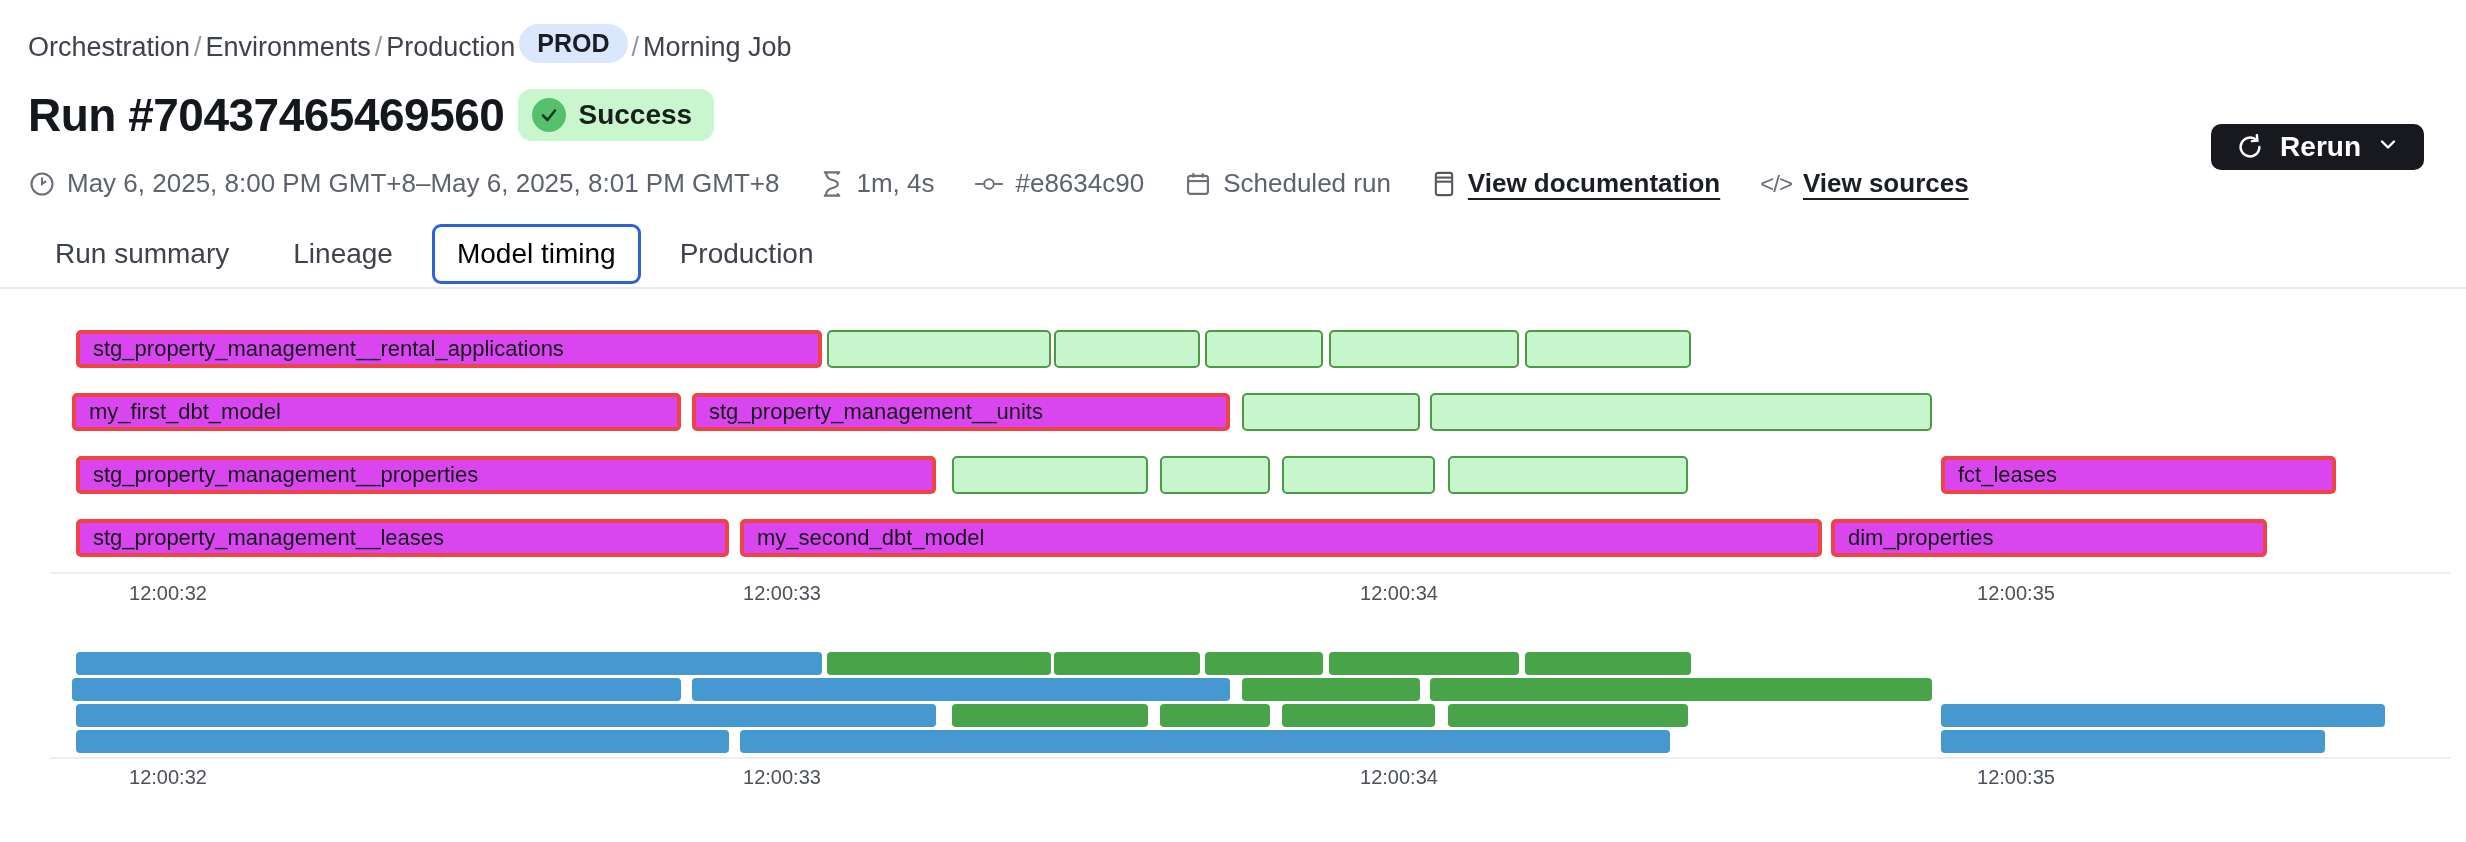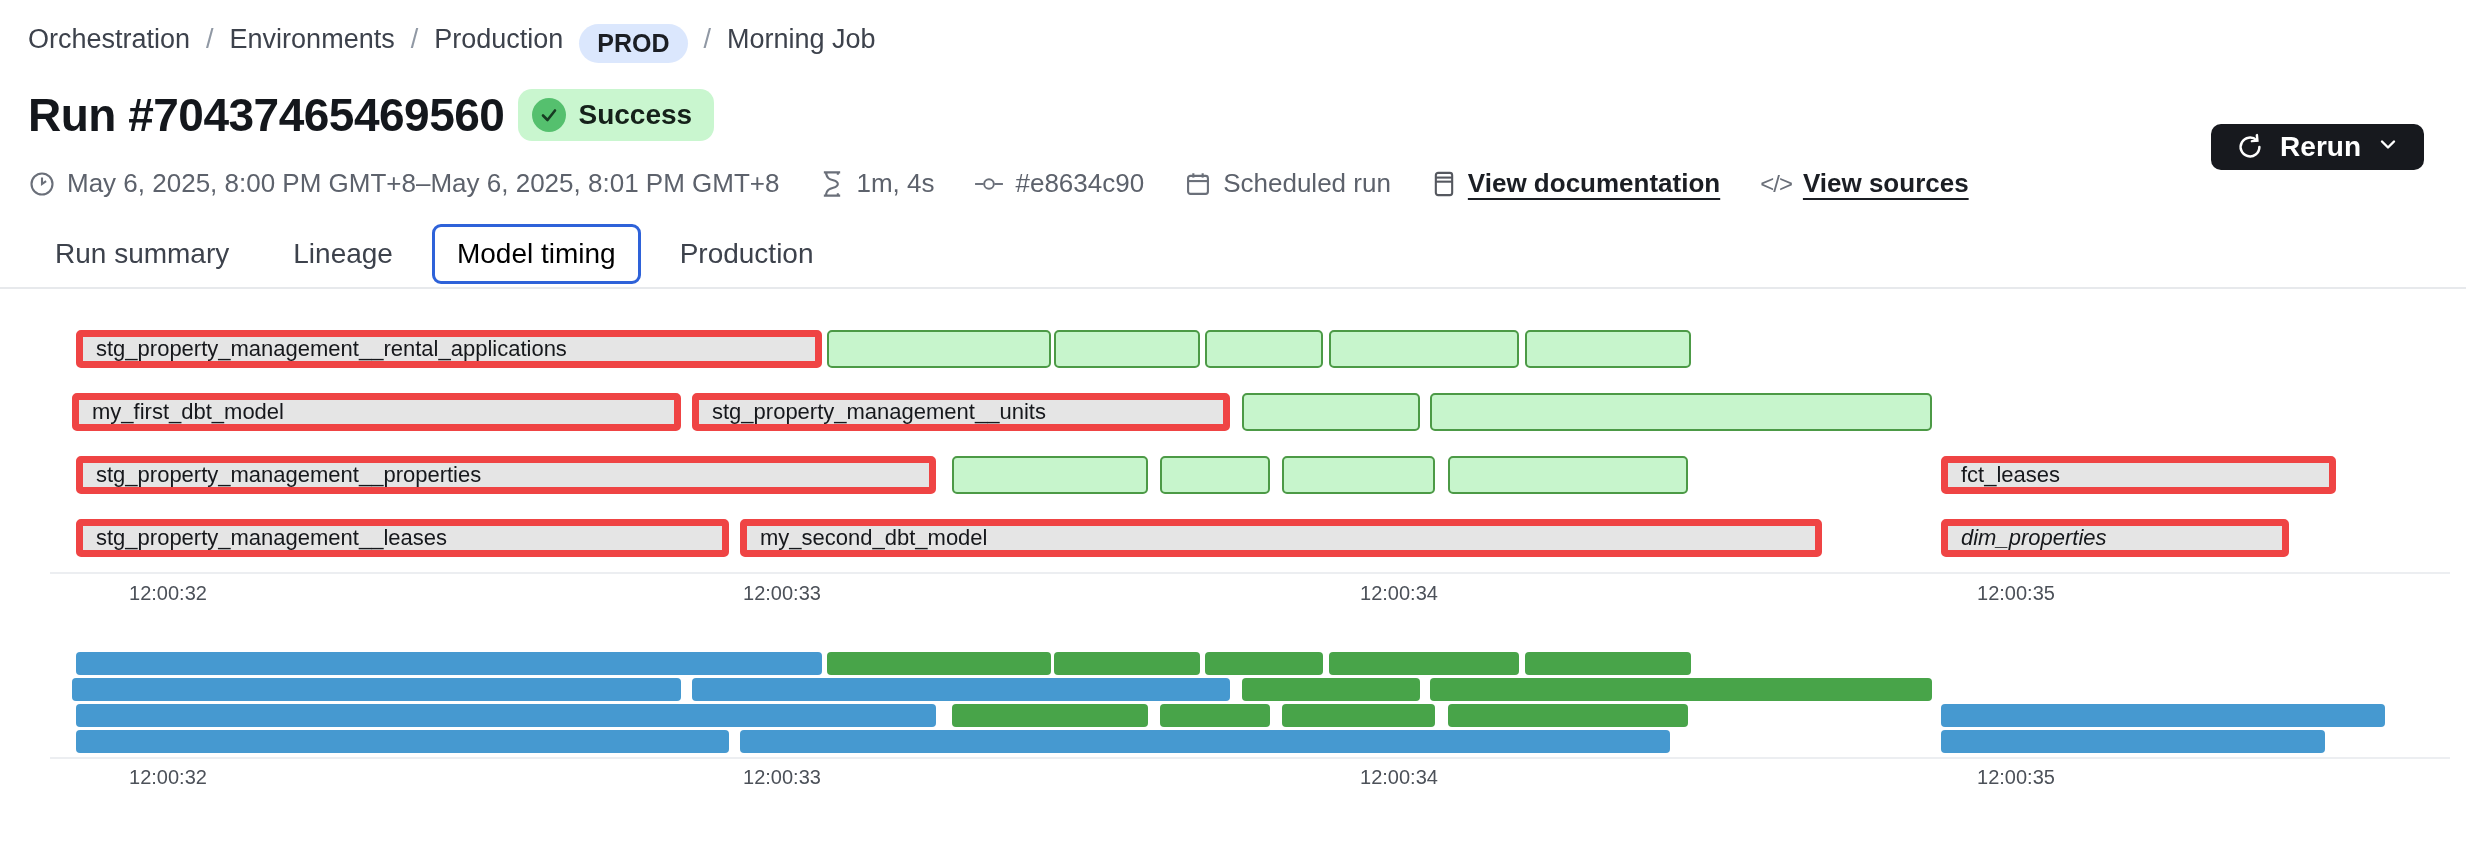--- a/index.html
+++ b/index.html
@@ -8,21 +8,21 @@
     position: relative;
     width: 2466px; height: 842px;
     background: #fff;
     font-family: "Liberation Sans", sans-serif;
     color: #1c1f26;
     overflow: hidden;
   }
   
   .breadcrumb {
     position: absolute; left: 28px; top: 24px;
-    display: flex; align-items: flex-start; gap: 16px;
+    display: flex; align-items: flex-end; gap: 4px;
     font-size: 27px; color: #3d424c;
   }
   .crumb { cursor: pointer; }
   .crumb-sep { color: #9098a4; }
   .prod-pill {
     background: #dbe7fd; color: #1b1e24;
     font-weight: 700; font-size: 25px;
     padding: 5px 18px; border-radius: 20px;
   }
   
@@ -63,21 +63,21 @@
     border: 3px solid transparent; border-radius: 9px; cursor: pointer; white-space: nowrap;
   }
   .tab.active { color: #000000; border-color: #2e62d9; }
   .tabs-underline { position: absolute; left: 0; top: 287px; width: 2466px; height: 2px; background: #e7e9ec; }
   
   .gantt { position: absolute; left: 72px; top: 330px; width: 2340px; height: 230px; }
   .gbar {
     position: absolute; height: 38px; border-radius: 5px;
     display: flex; align-items: center; overflow: hidden; cursor: pointer;
   }
-  .gbar.blue  { background: #e5e5e5; border: 7px solid #ef4444; }
+  .gbar.blue  { background: #d946ef; border: 4px solid #ef4444; }
   .gbar.green { background: #c7f5cc; border: 2px solid #4c9a46; }
   .bar-label {
     font-size: 22px; color: #16181c; padding-left: 13px; white-space: nowrap;
   }
   .axis-line { position: absolute; left: 50px; width: 2400px; height: 2px; background: #eceef1; }
   .axis-line.a1 { top: 572px; }
   .axis-line.a2 { top: 757px; }
   .axis { position: absolute; left: 72px; width: 2340px; height: 30px; }
   .axis.a1 { top: 582px; }
   .axis.a2 { top: 766px; }
@@ -223,21 +223,21 @@
       <div class="gbar green" style="left: 1376px; top: 126px; width: 240px;"></div>
       <div class="gbar blue" style="left: 1869px; top: 126px; width: 395px;">
         <span class="bar-label">fct_leases</span>
       </div>
       <div class="gbar blue" style="left: 4px; top: 189px; width: 653px;">
         <span class="bar-label">stg_property_management__leases</span>
       </div>
       <div class="gbar blue" style="left: 668px; top: 189px; width: 1082px;">
         <span class="bar-label">my_second_dbt_model</span>
       </div>
-      <div class="gbar blue" style="left: 1869px; top: 189px; width: 348px; font-style: italic;">
+      <div class="gbar blue" style="left: 1759px; top: 189px; width: 436px;">
         <span class="bar-label">dim_properties</span>
       </div>
     </div>
   <div class="axis-line a1"></div>
   <div class="axis a1">
       <span class="tick-label" style="left: 96px;">12:00:32</span>
       <span class="tick-label" style="left: 710px;">12:00:33</span>
       <span class="tick-label" style="left: 1327px;">12:00:34</span>
       <span class="tick-label" style="left: 1944px;">12:00:35</span>
     </div>

